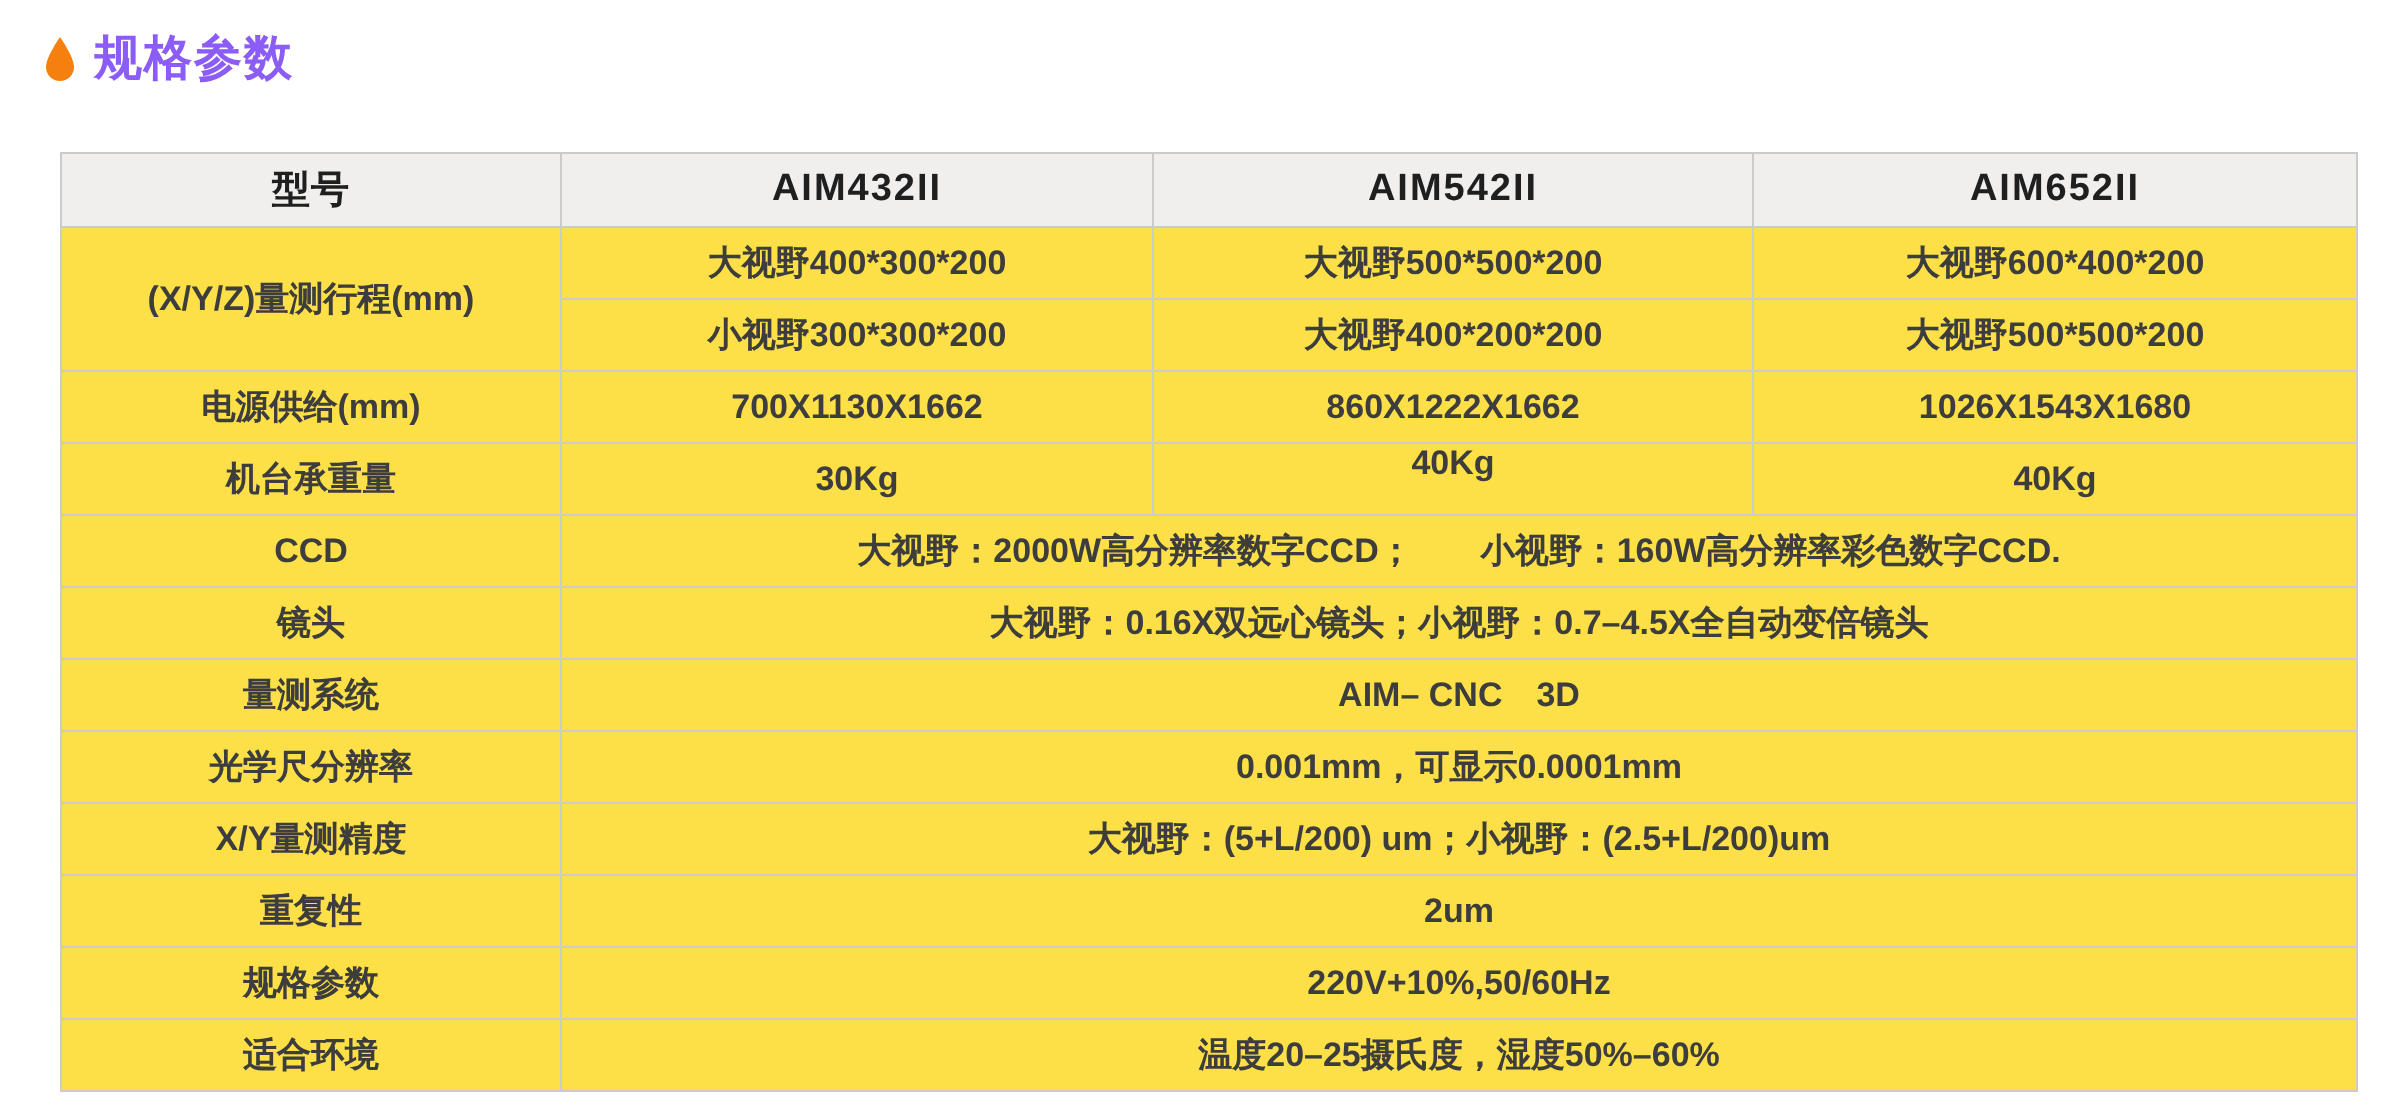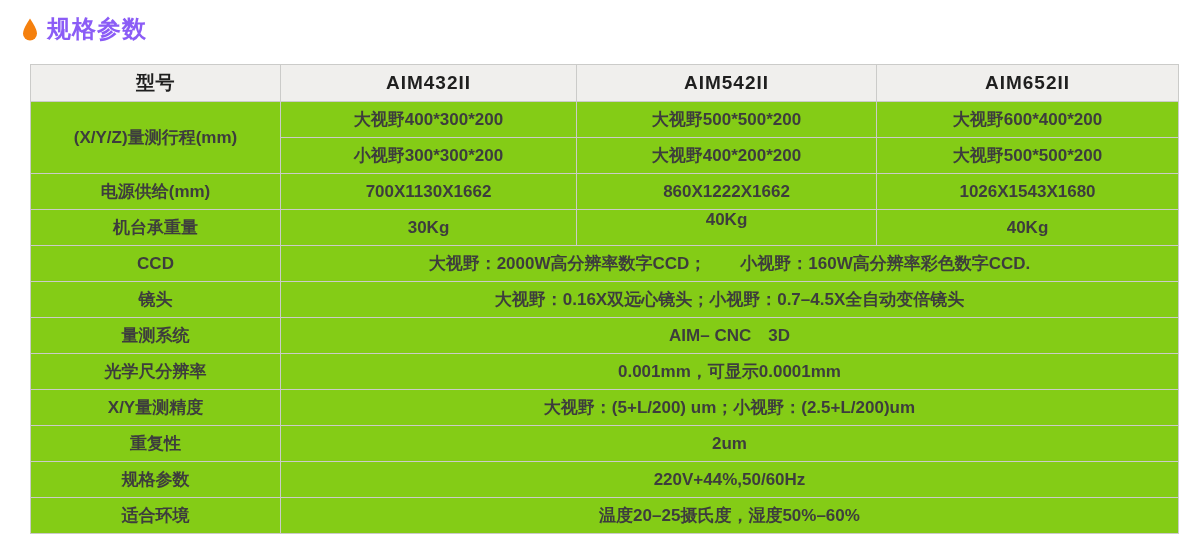--- a/index.html
+++ b/index.html
@@ -20,26 +20,26 @@
   }
   .drop-icon { width: 16px; height: 23px; display: block; }
   .page-title {
     font-size: 24px;
     font-weight: bold;
     color: #8b5cf6;
     letter-spacing: 1px;
   }
   table.spec {
     position: absolute;
-    top: 64px;
+    top: 76px;
     left: 30px;
     width: 1148px;
     border-collapse: collapse;
     table-layout: fixed;
-    background: #84cc16;
+    background: #fde047;
     font-size: 17px;
   }
   table.spec td, table.spec th {
     border: 1px solid #cbcbc9;
     text-align: center;
     vertical-align: middle;
     height: 36px;
     padding: 0 6px;
     font-weight: bold;
     color: #3d3d3d;
@@ -129,20 +129,20 @@
     <tr>
       <td>X/Y量测精度</td>
       <td colspan="3">大视野：(5+L/200) um；小视野：(2.5+L/200)um</td>
     </tr>
     <tr>
       <td>重复性</td>
       <td colspan="3">2um</td>
     </tr>
     <tr>
       <td>规格参数</td>
-      <td colspan="3">220V+44%,50/60Hz</td>
+      <td colspan="3">220V+10%,50/60Hz</td>
     </tr>
     <tr>
       <td>适合环境</td>
       <td colspan="3">温度20–25摄氏度，湿度50%–60%</td>
     </tr>
   </tbody>
 </table>
 
 </body></html>

